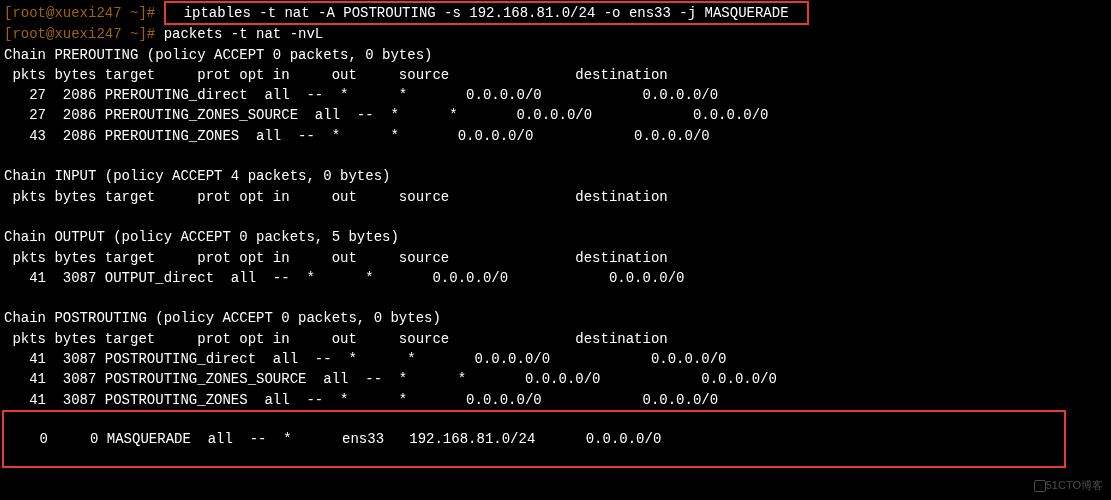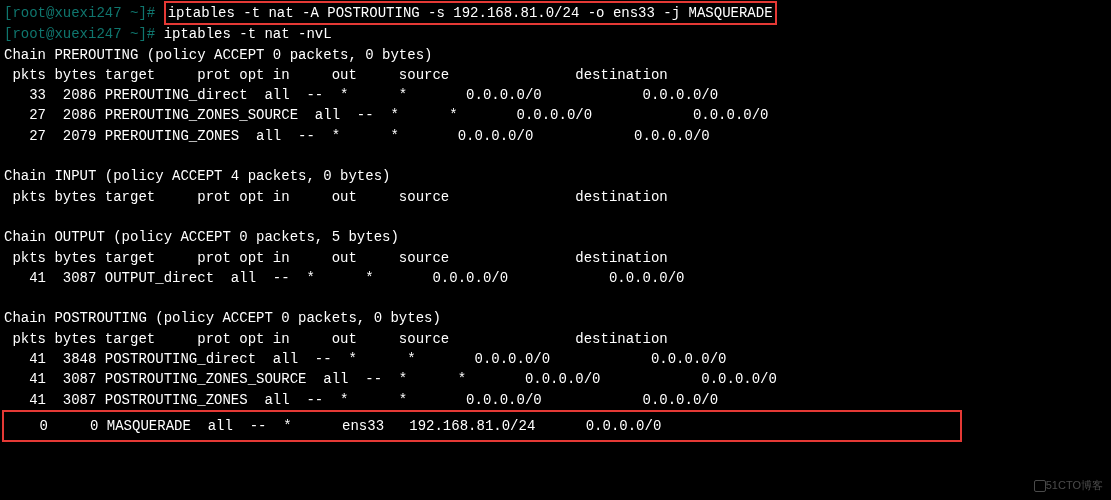--- a/index.html
+++ b/index.html
@@ -18,31 +18,31 @@
       overflow: hidden;
       padding: 2px 4px;
       position: relative;
     }
     .line {
       white-space: pre;
     }
     .highlight-box {
       border: 2px solid #e53935;
       display: inline-block;
-      padding: 0 2px;
+      padding: 0 18px;
       margin: -1px 0;
     }
     .highlight-row {
       border: 2px solid #e53935;
-      padding: 4px 2px;
+      padding: 17px 2px;
       margin-left: -2px;
-      width: 960px;
+      width: 1064px;
     }
     .prompt {
-      color: #0f766e;
+      color: #a16207;
     }
     .watermark {
       position: absolute;
       bottom: 6px;
       right: 8px;
       color: #888;
       font-size: 11px;
       font-family: sans-serif;
       opacity: 0.55;
       display: flex;
@@ -53,37 +53,37 @@
       height: 12px;
       border: 1px solid #888;
       border-radius: 2px;
       display: inline-block;
     }
   </style>
 </head>
 <body>
 
 <div class="line"><span class="prompt">[root@xuexi247 ~]# </span><span class="highlight-box">iptables -t nat -A POSTROUTING -s 192.168.81.0/24 -o ens33 -j MASQUERADE</span></div>
-<div class="line"><span class="prompt">[root@xuexi247 ~]# </span><span>iptables -t nat -nvL</span></div>
+<div class="line"><span class="prompt">[root@xuexi247 ~]# </span><span>packets -t nat -nvL</span></div>
 <div class="line">Chain PREROUTING (policy ACCEPT 0 packets, 0 bytes)</div>
 <div class="line"> pkts bytes target     prot opt in     out     source               destination</div>
-<div class="line">   33  2086 PREROUTING_direct  all  --  *      *       0.0.0.0/0            0.0.0.0/0</div>
+<div class="line">   27  2086 PREROUTING_direct  all  --  *      *       0.0.0.0/0            0.0.0.0/0</div>
 <div class="line">   27  2086 PREROUTING_ZONES_SOURCE  all  --  *      *       0.0.0.0/0            0.0.0.0/0</div>
-<div class="line">   27  2079 PREROUTING_ZONES  all  --  *      *       0.0.0.0/0            0.0.0.0/0</div>
+<div class="line">   43  2086 PREROUTING_ZONES  all  --  *      *       0.0.0.0/0            0.0.0.0/0</div>
 <div class="line"> </div>
 <div class="line">Chain INPUT (policy ACCEPT 4 packets, 0 bytes)</div>
 <div class="line"> pkts bytes target     prot opt in     out     source               destination</div>
 <div class="line"> </div>
 <div class="line">Chain OUTPUT (policy ACCEPT 0 packets, 5 bytes)</div>
 <div class="line"> pkts bytes target     prot opt in     out     source               destination</div>
 <div class="line">   41  3087 OUTPUT_direct  all  --  *      *       0.0.0.0/0            0.0.0.0/0</div>
 <div class="line"> </div>
 <div class="line">Chain POSTROUTING (policy ACCEPT 0 packets, 0 bytes)</div>
 <div class="line"> pkts bytes target     prot opt in     out     source               destination</div>
-<div class="line">   41  3848 POSTROUTING_direct  all  --  *      *       0.0.0.0/0            0.0.0.0/0</div>
+<div class="line">   41  3087 POSTROUTING_direct  all  --  *      *       0.0.0.0/0            0.0.0.0/0</div>
 <div class="line">   41  3087 POSTROUTING_ZONES_SOURCE  all  --  *      *       0.0.0.0/0            0.0.0.0/0</div>
 <div class="line">   41  3087 POSTROUTING_ZONES  all  --  *      *       0.0.0.0/0            0.0.0.0/0</div>
 <div class="line highlight-row">    0     0 MASQUERADE  all  --  *      ens33   192.168.81.0/24      0.0.0.0/0</div>
 
 <div class="watermark">
   <span class="watermark-icon"></span>
   <span>51CTO博客</span>
 </div>
 
 </body></html>

